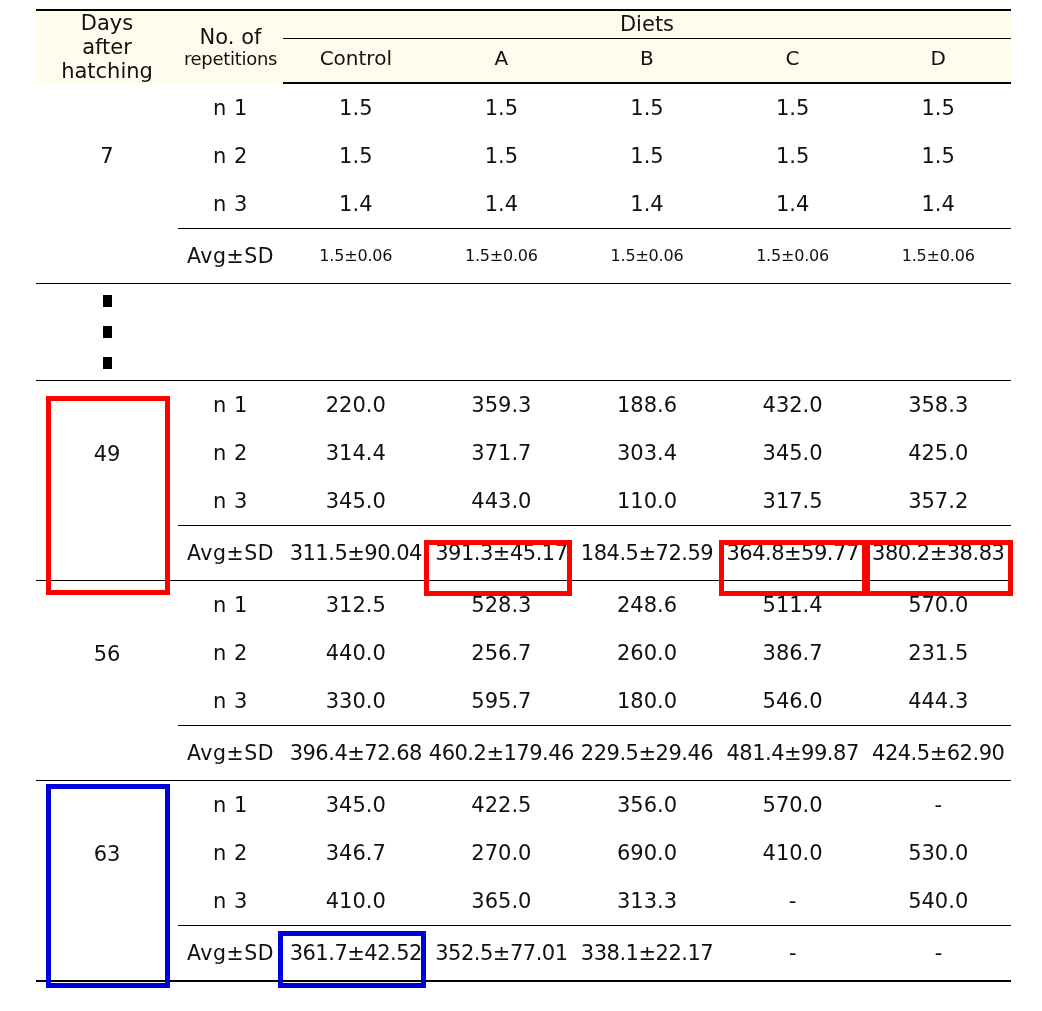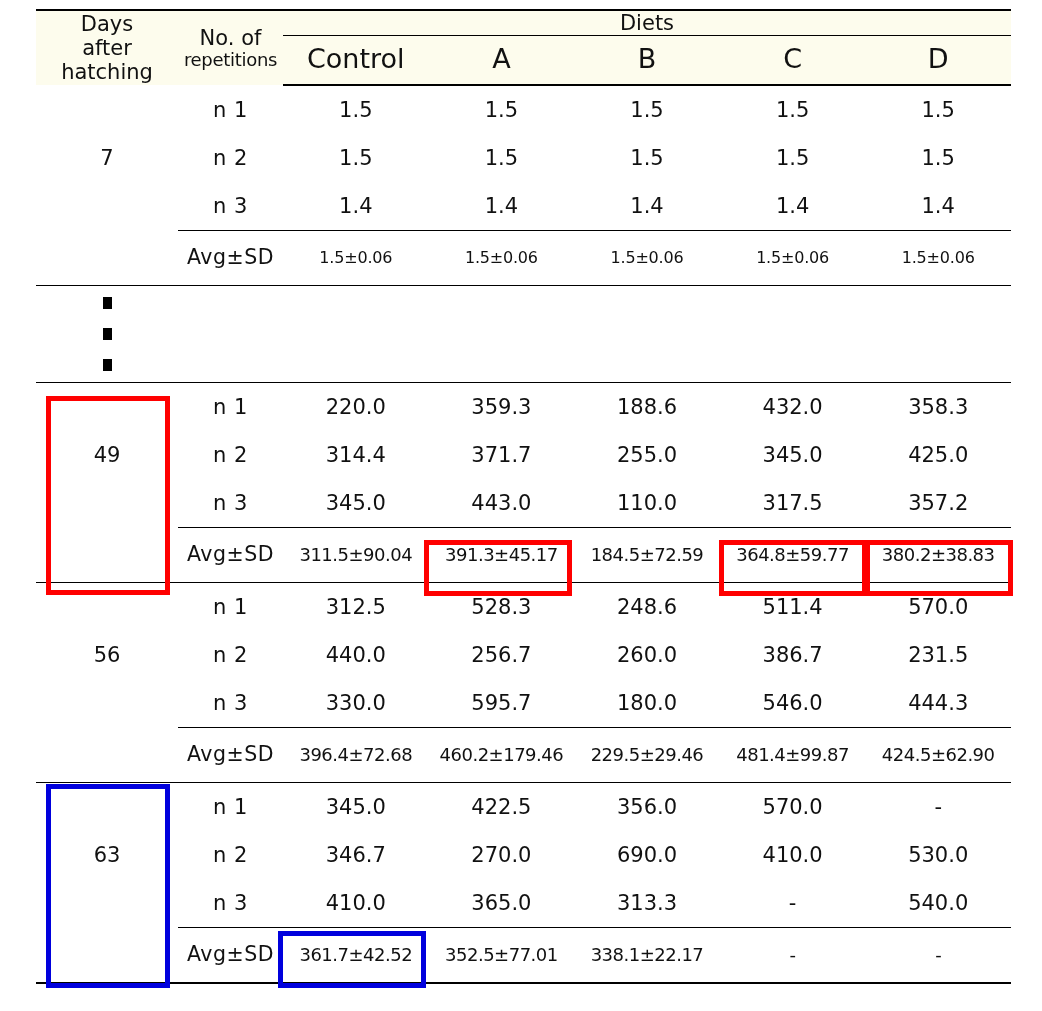--- a/index.html
+++ b/index.html
@@ -66,21 +66,21 @@
   }
   th.reps-head .small-rep { font-size: 18px; letter-spacing: -0.3px; }
 
   th.diets-head {
     font-size: 21.5px;
     padding-top: 6px;
     padding-bottom: 5px;
     border-bottom: 1.6px solid #000;
   }
   thead tr.hdr-bot th.diet-sub {
-    font-size: 27px;
+    font-size: 20px;
     padding-top: 7px;
     padding-bottom: 10px;
   }
 
   
   tbody td {
     height: 48px;
     font-size: 21px;
   }
   td.day-cell {
@@ -92,21 +92,21 @@
   }
   tr.avg-row td {
     height: 54px;
   }
   tr.avg-row td.rep-cell,
   tr.avg-row td.val-cell {
     border-top: 1.6px solid #000;
     font-size: 20.5px;
   }
   tr.avg-row td.val-cell { font-size: 16px; letter-spacing: -0.2px; }
-  tr.avg-row.small-avg td.val-cell { font-size: 18px; letter-spacing: -0.5px; }
+  tr.avg-row.small-avg td.val-cell { font-size: 21px; letter-spacing: -0.5px; }
 
   tr.block-end-rule td { border-bottom: 1.6px solid #000; }
   tr.block-start-rule td { border-top: 1.6px solid #000; }
 
   tr.table-bottom td { border-bottom: 2.5px solid #000; }
 
   
   td.ellipsis-cell {
     height: 96px;
     vertical-align: middle;
@@ -230,21 +230,21 @@
         <td class="val-cell">220.0</td>
         <td class="val-cell">359.3</td>
         <td class="val-cell">188.6</td>
         <td class="val-cell">432.0</td>
         <td class="val-cell">358.3</td>
       </tr>
       <tr>
         <td class="rep-cell">n 2</td>
         <td class="val-cell">314.4</td>
         <td class="val-cell">371.7</td>
-        <td class="val-cell">255.0</td>
+        <td class="val-cell">303.4</td>
         <td class="val-cell">345.0</td>
         <td class="val-cell">425.0</td>
       </tr>
       <tr>
         <td class="rep-cell">n 3</td>
         <td class="val-cell">345.0</td>
         <td class="val-cell">443.0</td>
         <td class="val-cell">110.0</td>
         <td class="val-cell">317.5</td>
         <td class="val-cell">357.2</td>

